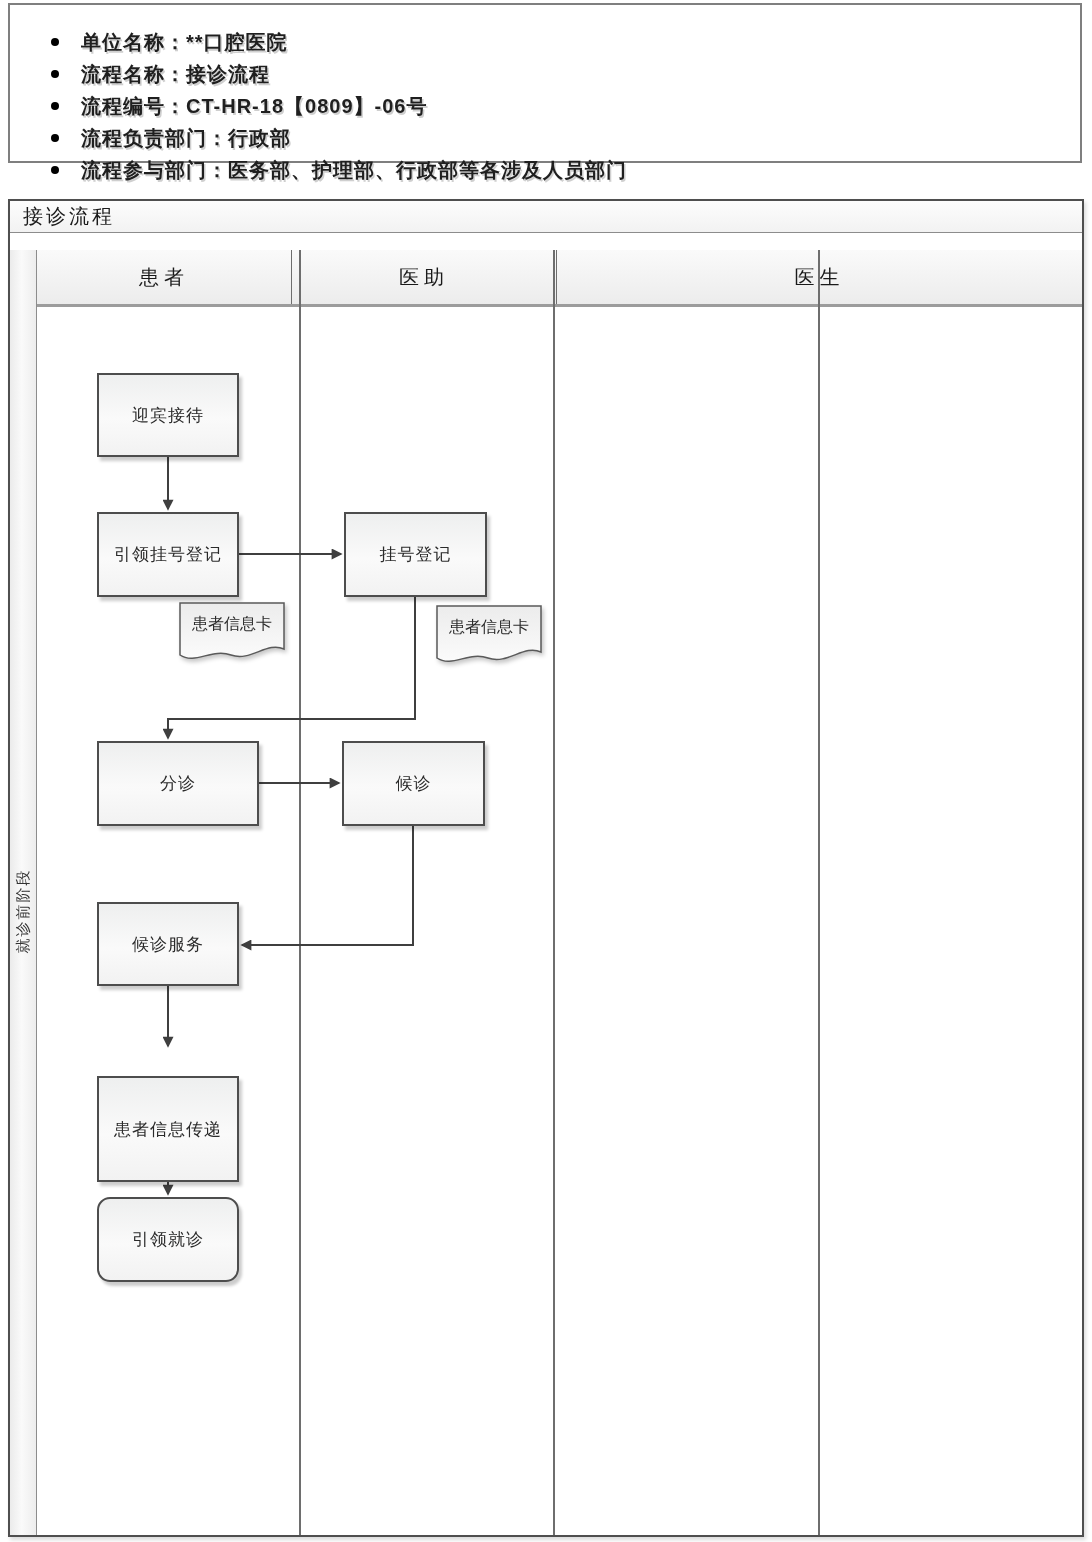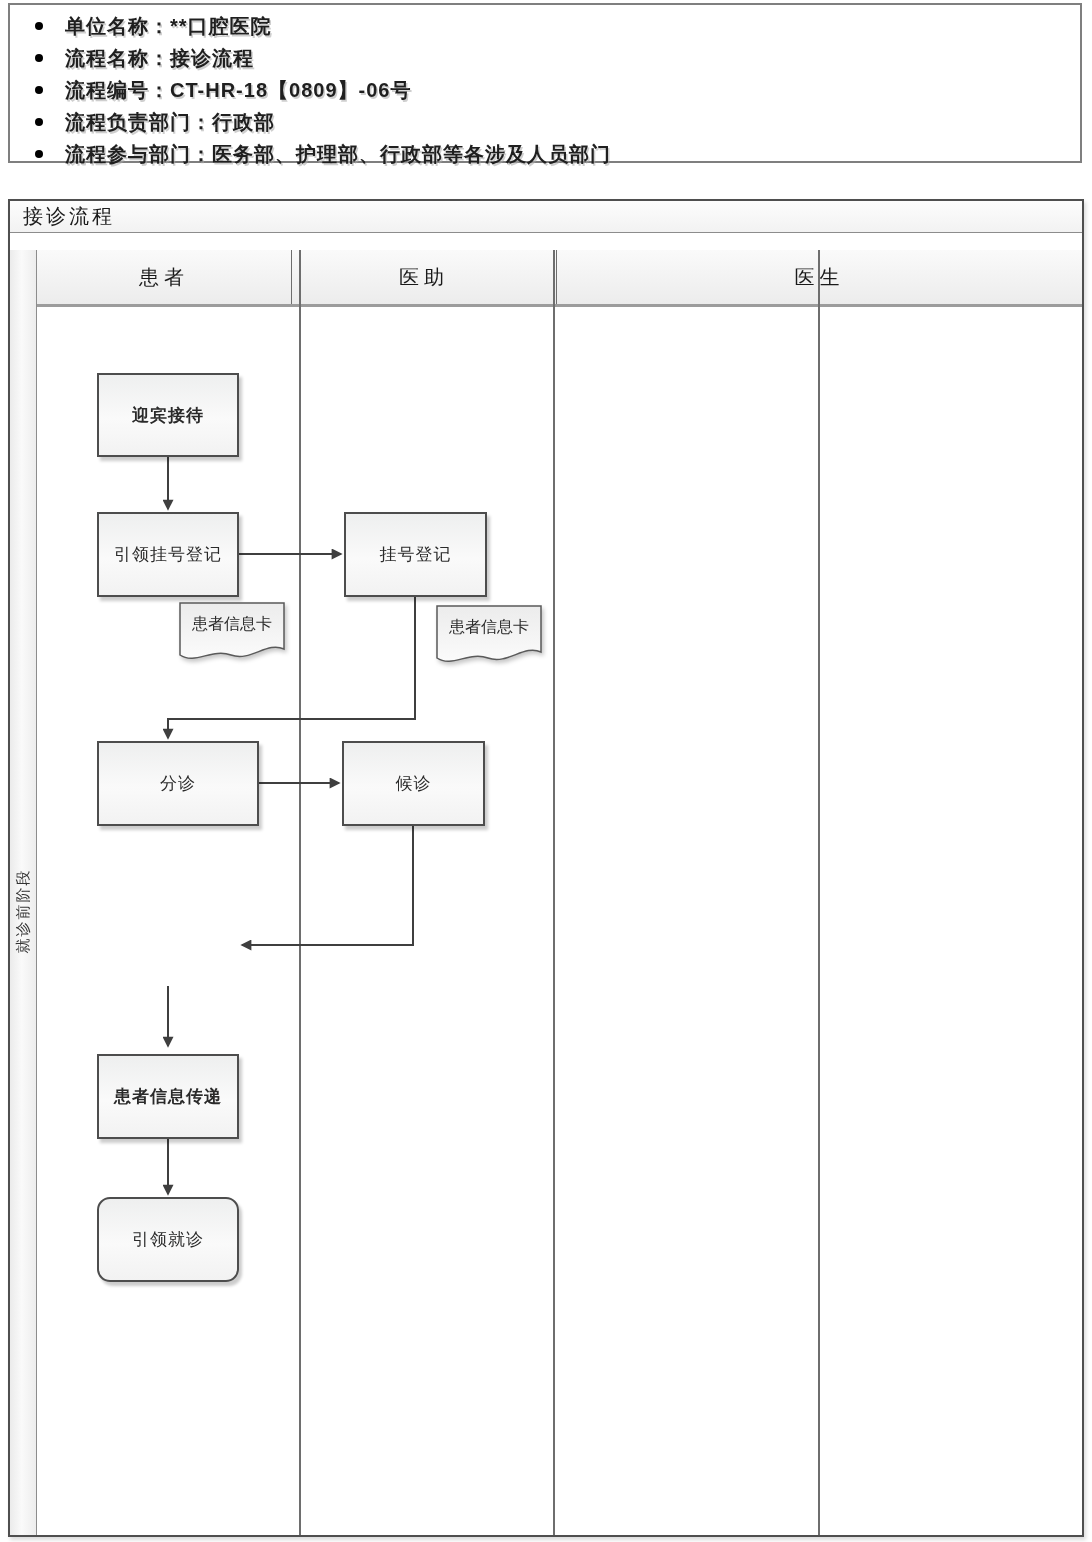--- a/index.html
+++ b/index.html
@@ -6,21 +6,21 @@
   body{
     width:1092px;height:1542px;position:relative;background:#ffffff;
     font-family:"Liberation Sans","DejaVu Sans",sans-serif;color:#1f1f1f;
     overflow:hidden;
   }
   
   .info-box{
     position:absolute;left:8px;top:3px;width:1074px;height:160px;
     border:2px solid #7f7f7f;background:#ffffff;box-sizing:border-box;
   }
-  .info-list{list-style:none;margin:0;padding:5px 0 0 9px;}
+  .info-list{list-style:none;margin:16px;padding:5px 0 0 9px;}
   .info-list li{
     position:relative;height:32px;line-height:32px;padding-left:46px;
     font-size:20px;font-weight:bold;letter-spacing:1px;white-space:nowrap;
     text-shadow:1.5px 1.5px 0 rgba(168,168,168,0.55);
   }
   .info-list li::before{
     content:"";position:absolute;left:16px;top:12px;width:8px;height:8px;
     border-radius:50%;background:#000;
   }
   
@@ -116,26 +116,27 @@
       <path d="M158,256 L158,308" marker-end="url(#arrow)"></path>
       <path d="M229,353 L331,353" marker-end="url(#arrow)"></path>
       <path d="M405,396 L405,518 L158,518 L158,537" marker-end="url(#arrow)"></path>
       <path d="M229,582 L329,582" marker-end="url(#arrow)"></path>
       <path d="M403,625 L403,744 L232,744" marker-end="url(#arrow)"></path>
       <path d="M158,785 L158,845" marker-end="url(#arrow)"></path>
       <path d="M158,933 L158,993" marker-end="url(#arrow)"></path>
     </g>
   </svg>
 
-  <div class="node" style="left:87px;  top:172px; width:142px; height:84px;font-weight:bold;">迎宾接待</div>
+  <div class="node" style="left:87px;  top:172px; width:142px; height:84px;">迎宾接待</div>
   <div class="node" style="left:87px;  top:311px; width:142px; height:85px;">引领挂号登记</div>
   <div class="node" style="left:334px; top:311px; width:143px; height:85px;">挂号登记</div>
   <div class="node" style="left:87px;  top:540px; width:162px; height:85px;">分诊</div>
   <div class="node" style="left:332px; top:540px; width:143px; height:85px;">候诊</div>
-  <div class="node" style="left:87px;  top:853px; width:142px; height:85px;font-weight:bold;">患者信息传递</div>
+  <div class="node" style="left:87px;  top:701px; width:142px; height:84px;">候诊服务</div>
+  <div class="node" style="left:87px;  top:875px; width:142px; height:106px;">患者信息传递</div>
   <div class="node" style="left:87px;  top:996px; width:142px; height:85px;border-radius:13px;">引领就诊</div>
 
   <div class="doc" style="left:169px; top:381px; width:106px; height:64px;">
     <svg width="106" height="64" viewBox="0 0 106 64">
       <defs>
         <linearGradient id="docGrad1" x1="0" y1="0" x2="0" y2="1">
           <stop offset="0" stop-color="#ececec"></stop>
           <stop offset="1" stop-color="#fbfbfb"></stop>
         </linearGradient>
       </defs>

